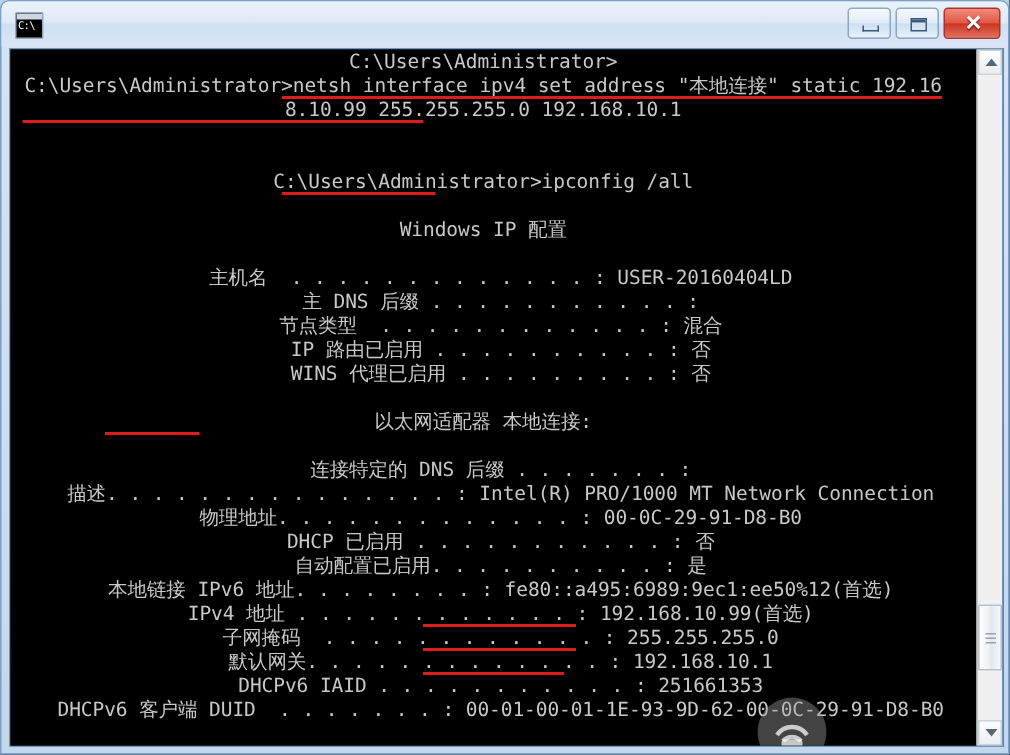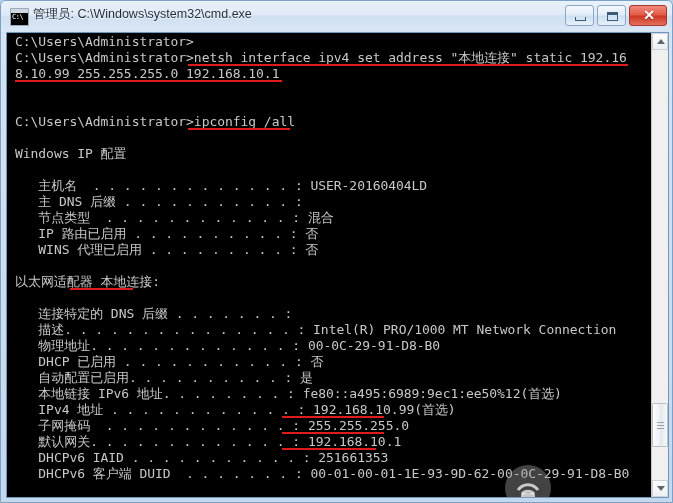--- a/index.html
+++ b/index.html
@@ -71,21 +71,21 @@
 
   
   #console-outer{
     position:absolute;left:5px;top:31px;width:663px;height:466px;
     box-sizing:border-box;
     border:1px solid #6f96bd;
     background:#000;
   }
   #console{
     position:absolute;left:0;top:0;width:645px;height:464px;
-    background:#000;overflow:hidden;
+    background:#000;overflow:hidden;text-align:center;
   }
   #lines{
     position:absolute;left:8px;top:1px;
     font-family:"DejaVu Sans Mono",monospace;
     font-size:13px;
     line-height:16px;
     color:#c8c8c8;
     white-space:pre;
     letter-spacing:-0.05px;
   }
@@ -141,21 +141,20 @@
 </head>
 <body>
 
 <div id="window">
 
   <div id="titlebar">
     <div id="title-icon">
       <div class="bar"></div>
       <div class="txt">C:\</div>
     </div>
-    <div id="title-text">管理员: C:\Windows\system32\cmd.exe</div>
 
     <div class="winbtn" id="btn-min">
       <span class="glyph-min"></span>
     </div>
     <div class="winbtn" id="btn-max">
       <span class="glyph-max"></span>
     </div>
     <div class="winbtn" id="btn-close">
       <span class="glyph-close">✕</span>
     </div>

